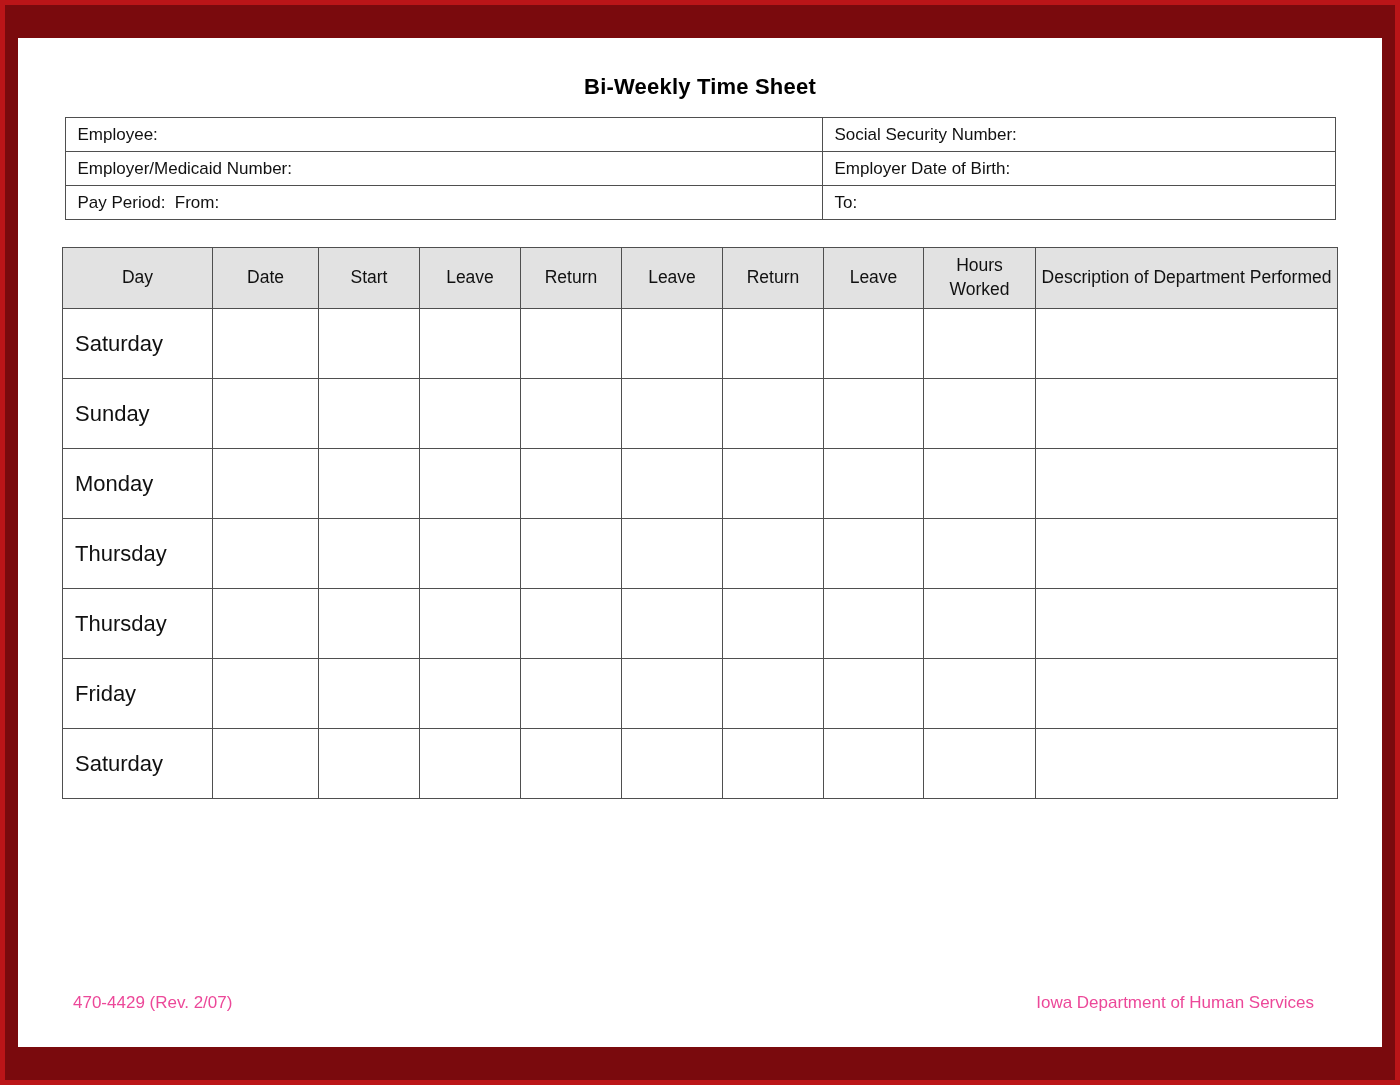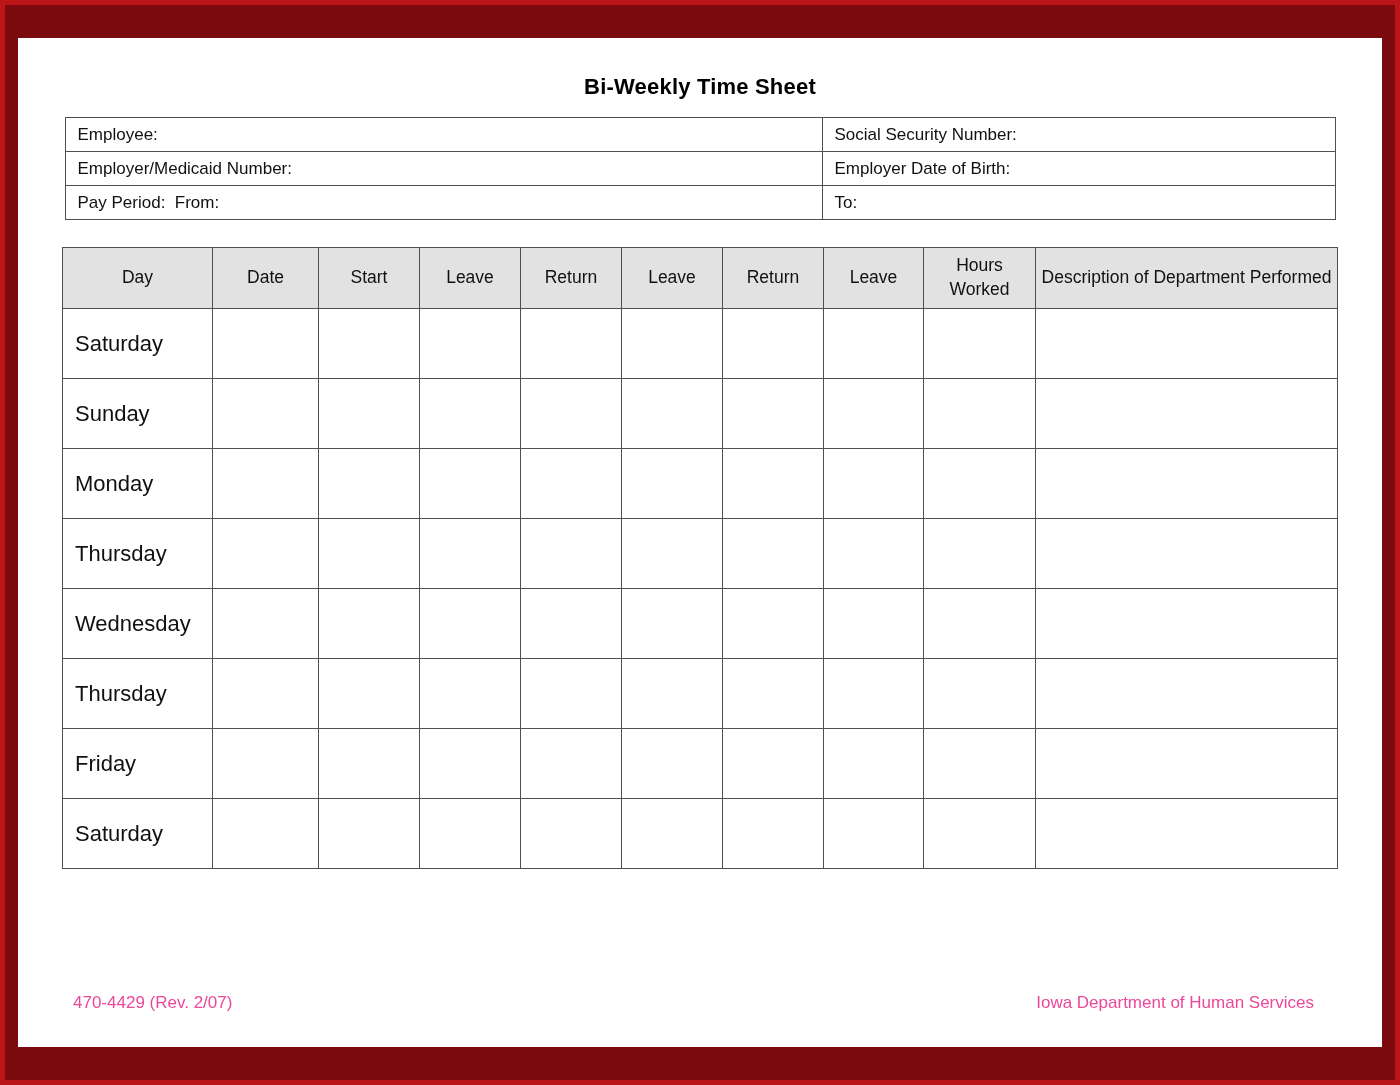--- a/index.html
+++ b/index.html
@@ -188,32 +188,20 @@
         <td class="cell"></td>
         <td class="cell"></td>
         <td class="cell"></td>
         <td class="cell"></td>
         <td class="cell"></td>
         <td class="cell"></td>
         <td class="cell"></td>
         <td class="cell"></td>
       </tr>
 
-      <tr>
-        <td class="cell day">Wednesday</td>
-        <td class="cell"></td>
-        <td class="cell"></td>
-        <td class="cell"></td>
-        <td class="cell"></td>
-        <td class="cell"></td>
-        <td class="cell"></td>
-        <td class="cell"></td>
-        <td class="cell"></td>
-        <td class="cell"></td>
-      </tr>
 
       <tr>
         <td class="cell day">Thursday</td>
         <td class="cell"></td>
         <td class="cell"></td>
         <td class="cell"></td>
         <td class="cell"></td>
         <td class="cell"></td>
         <td class="cell"></td>
         <td class="cell"></td>

